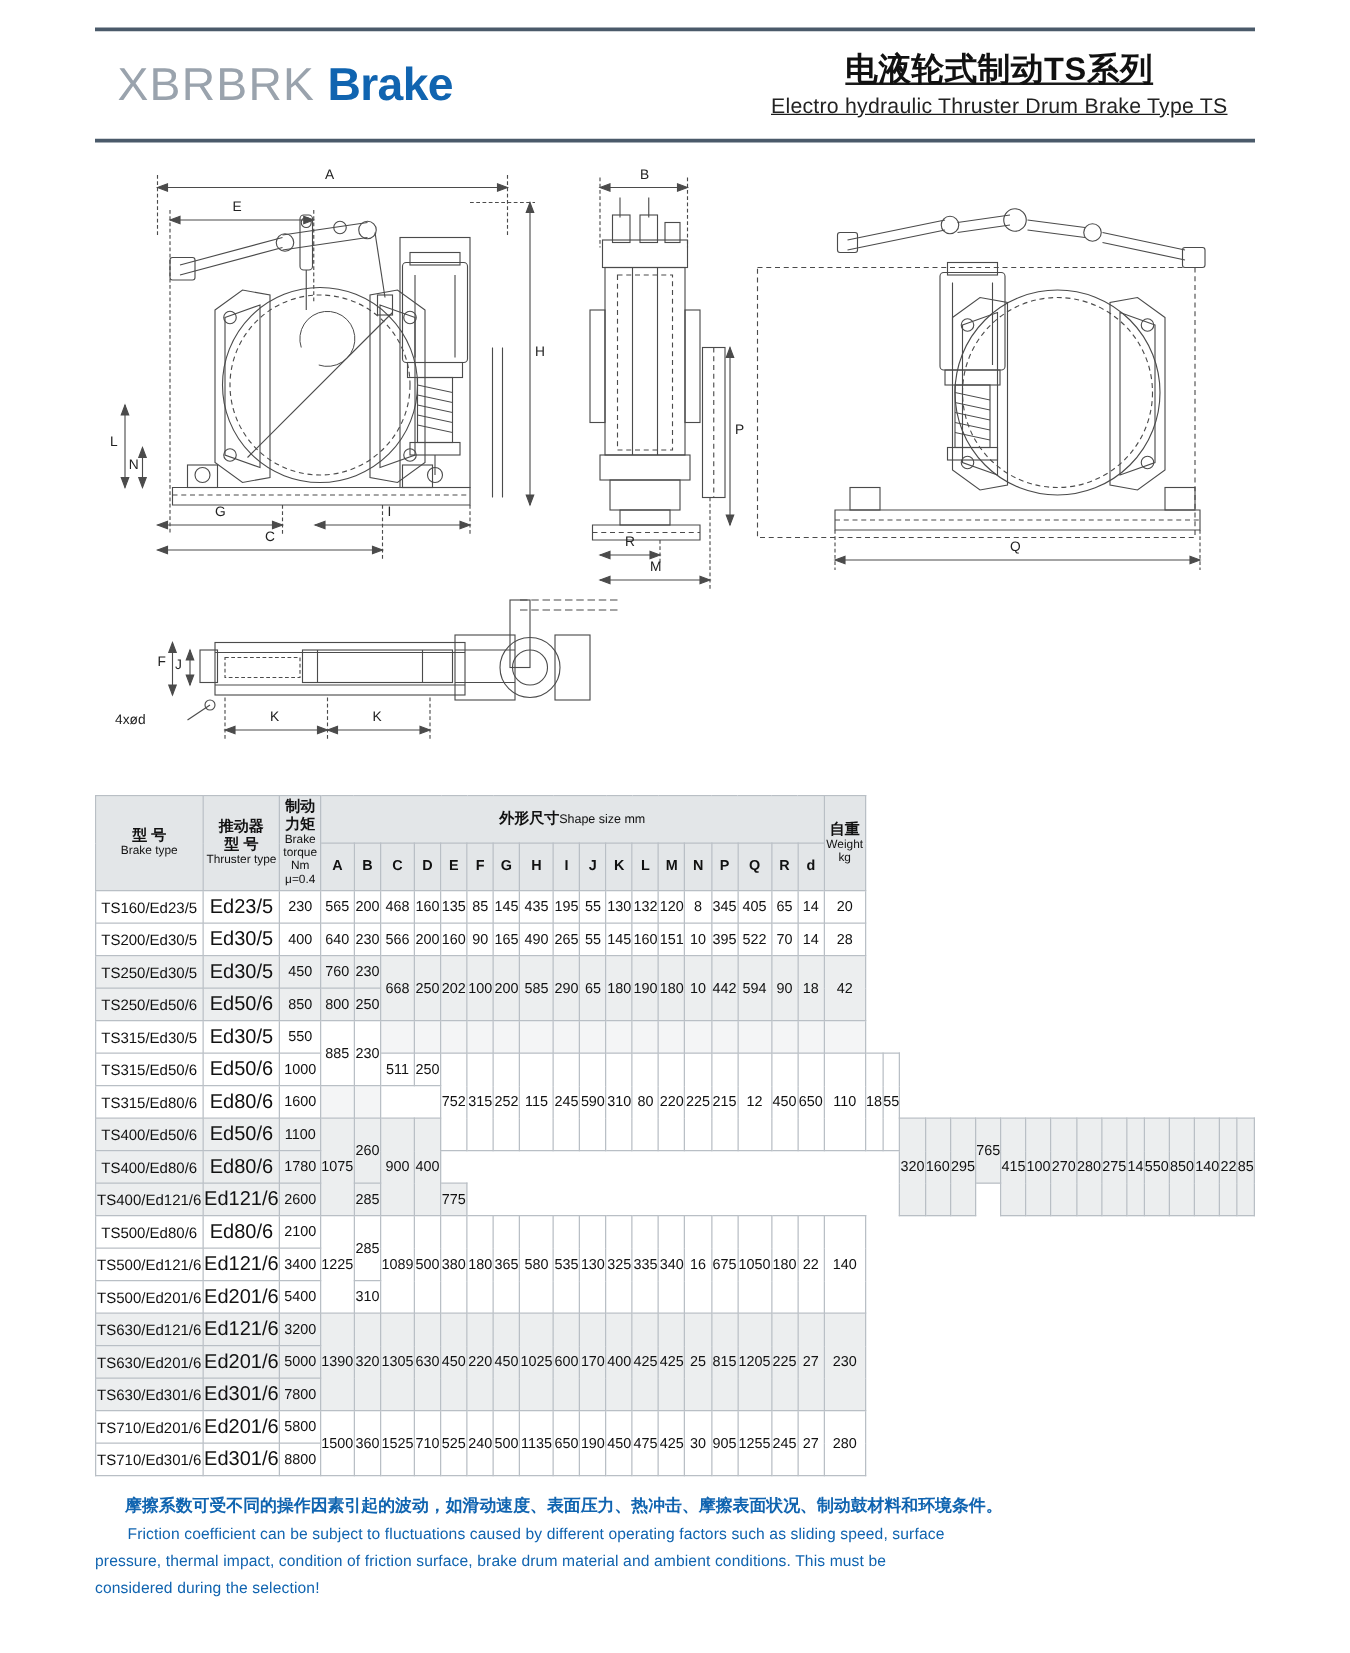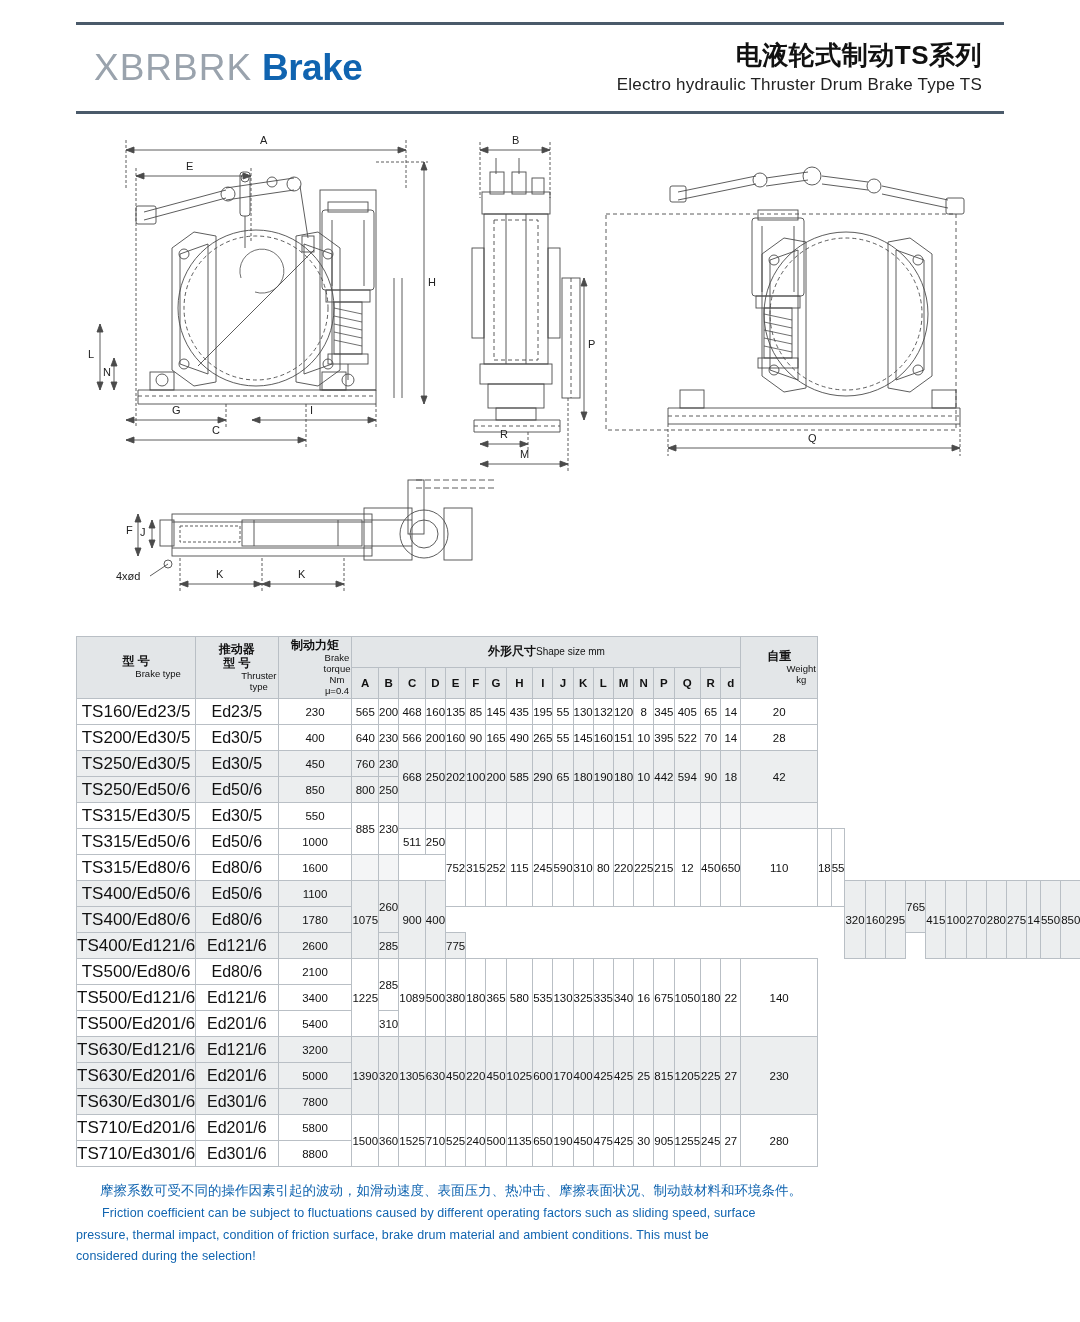--- a/index.html
+++ b/index.html
@@ -28,21 +28,21 @@
     padding:0 10px 0 18px;
   }
   .brand {
     font-size:37px;
     font-weight:bold;
     letter-spacing:-0.5px;
     white-space:nowrap;
   }
   .brand .xbr { color:#9aa3ad; font-weight:normal; letter-spacing:1px; }
   .brand .bk  { color:#1064b0; font-weight:bold; }
-  .titles { text-align:right; padding-right:12px; }
+  .titles { text-align:center; padding-right:12px;text-decoration:underline; }
   .title-cn {
     font-size:26px; font-weight:bold; color:#111;
     letter-spacing:0.5px; line-height:1.15;
   }
   .title-en {
     font-size:17px; color:#222; letter-spacing:0.2px; margin-top:4px;
   }
 
   
   .drawings {
@@ -74,39 +74,39 @@
     height:26px;
     background:#ffffff;
   }
   table.spec thead th {
     background:#e3e6e8;
     font-weight:bold;
     line-height:1.15;
     padding:2px 1px;
   }
   thead .cn { display:block; font-size:12px; }
-  thead .en { display:block; font-size:9.5px; font-weight:normal;padding-left:44px; }
-  td.model { text-align:left; padding-left:10px; font-size:17px;margin-top:48px; }
+  thead .en { display:block; font-size:9.5px; font-weight:normal; }
+  td.model { text-align:left; padding-left:10px; font-size:12px;margin-top:48px; }
   td.thr   { font-size:16px; }
   tr.shade td { background:#eceeef; }
   td.sp { background:#f4f5f6 !important; }
   .colw-model { width:106px; }
   .colw-thr   { width:78px; }
   .colw-torq  { width:70px;margin-top:24px; }
   .colw-dim   { width:34px; }
   .colw-w     { width:42px; }
 
   
   .note {
     margin:14px 76px 0 76px;
     color:#1064b0;
     font-size:13.5px;
     line-height:1.55;
   }
-  .note .cn1 { text-indent:24px; }
+  .note .cn1 { text-indent:24px;font-weight:bold; }
   .note .en { margin-top:2px; font-size:12.5px; letter-spacing:0.1px; }
   .note .en .indent { padding-left:26px;margin-top:20px; }
 </style>
 </head>
 <body>
 
 <div class="page">
 
   <div class="header">
     <div class="brand">
@@ -363,21 +363,21 @@
     <span class="dim-label" style="left:136px; top:296px;">C</span>
 
     <span class="dim-label" style="left:436px; top:6px;">B</span>
     <span class="dim-label" style="left:512px; top:210px;">P</span>
     <span class="dim-label" style="left:424px; top:300px;">R</span>
     <span class="dim-label" style="left:444px; top:320px;">M</span>
     <span class="dim-label" style="left:732px; top:304px;">Q</span>
 
     <span class="dim-label" style="left:50px; top:396px;">F</span>
     <span class="dim-label" style="left:64px; top:398px;">J</span>
-    <span class="dim-label" style="left:40px; top:442px;">4xød</span>
+    <span class="dim-label" style="left:16px; top:442px;">4xød</span>
     <span class="dim-label" style="left:140px; top:440px;">K</span>
     <span class="dim-label" style="left:222px; top:440px;">K</span>
   </div>
 
   <div class="table-wrap">
     <table class="spec">
       <thead>
         <tr>
           <th class="colw-model" rowspan="2">
             <span class="cn">型  号</span>

